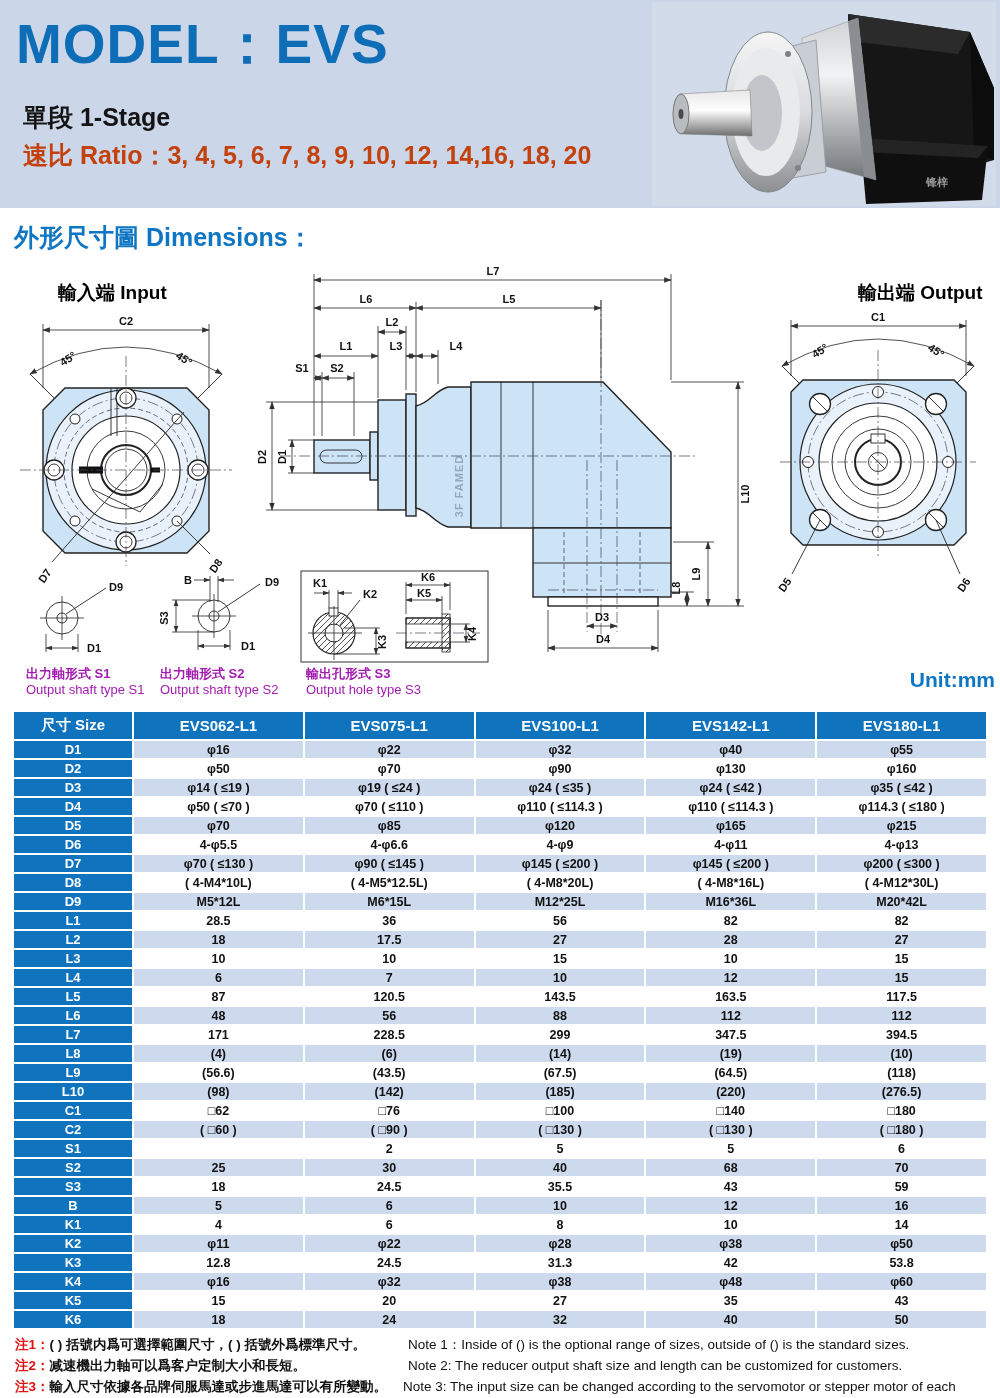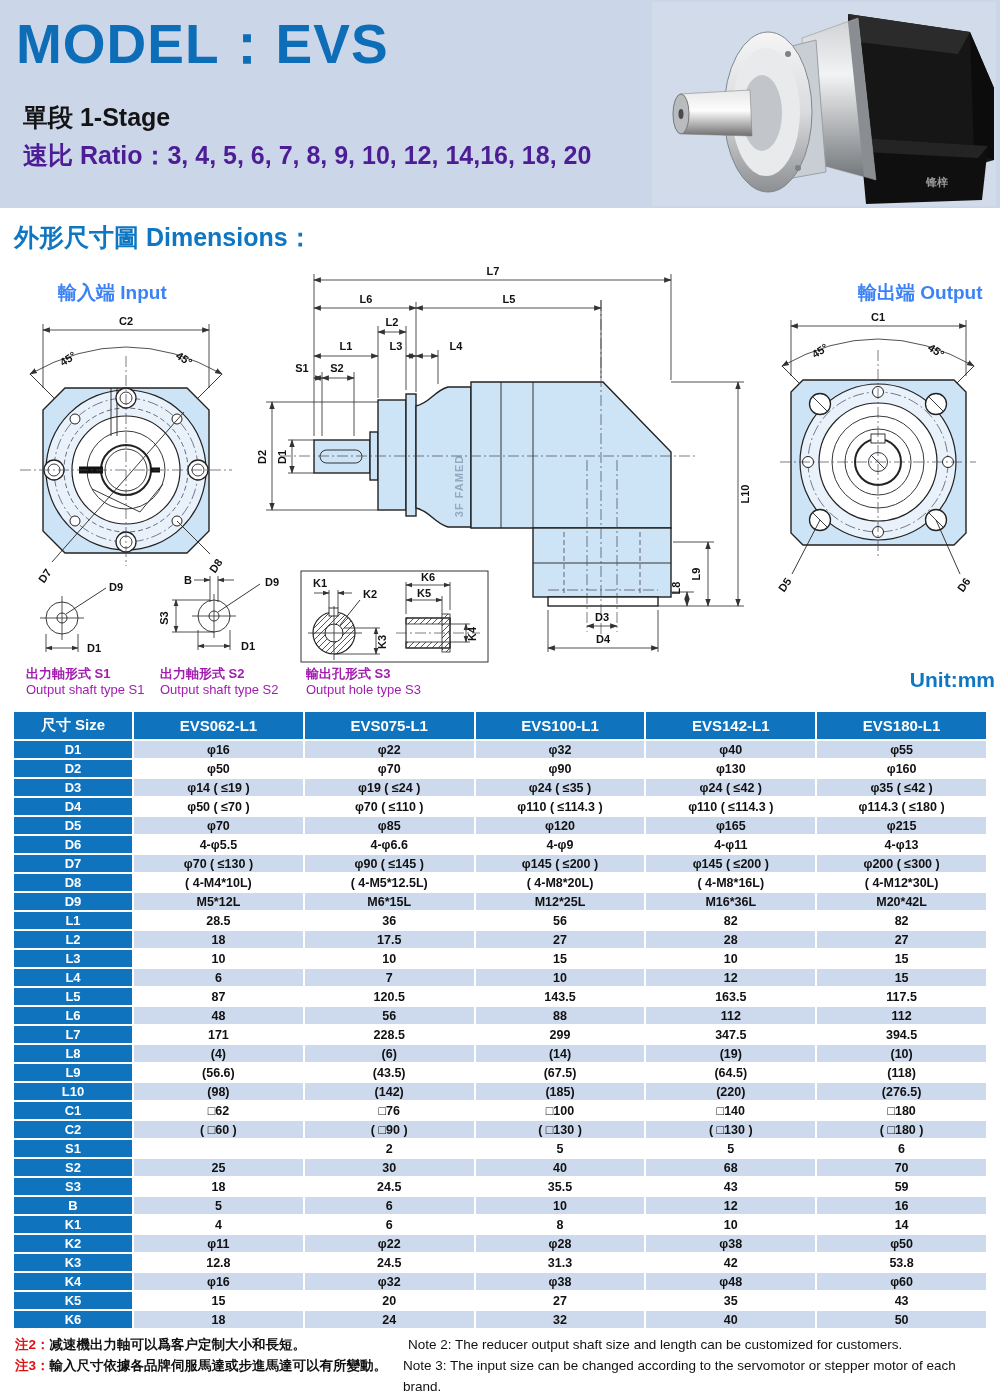--- a/index.html
+++ b/index.html
@@ -4,24 +4,24 @@
 <style>
   * { box-sizing: border-box; }
   html,body { margin:0; padding:0; }
   body {
     width:1000px; height:1398px; position:relative; background:#fff;
     font-family:"Liberation Sans", sans-serif; color:#111; overflow:hidden;
   }
   .banner { position:absolute; left:0; top:0; width:1000px; height:208px; background:#ccd6e9; }
   .page-title { position:absolute; left:16px; top:8px; font-size:55px; font-weight:bold; color:#0d6db6; letter-spacing:1px; }
   .stage { position:absolute; left:23px; top:101px; font-size:25px; font-weight:bold; color:#141414; }
-  .ratio { position:absolute; left:23px; top:139px; font-size:25px; font-weight:bold; color:#4c1d95; }
+  .ratio { position:absolute; left:23px; top:139px; font-size:25px; font-weight:bold; color:#c2410c; }
   .section-title { position:absolute; left:14px; top:221px; font-size:25px; font-weight:bold; color:#0e76c3; }
   .drawings { position:absolute; left:0; top:258px; width:1000px; height:444px; }
-  .dt { position:absolute; font-size:19px; font-weight:bold; color:#3b82f6; white-space:nowrap; }
+  .dt { position:absolute; font-size:19px; font-weight:bold; color:#000000; white-space:nowrap; }
   .drawings svg, .photo { position:absolute; }
   svg text { font-family:"Liberation Sans", sans-serif; font-weight:bold; fill:#111; font-size:11px; text-anchor:middle; }
   .o  { fill:#cde4f7; stroke:#222; stroke-width:1.4; }
   .ow { fill:#ffffff; stroke:#222; stroke-width:1.4; }
   .t  { fill:none; stroke:#222; stroke-width:0.9; }
   .d  { fill:none; stroke:#333; stroke-width:0.85; }
   .cl { fill:none; stroke:#445; stroke-width:0.7; stroke-dasharray:11 3 2 3; }
   .hid{ fill:none; stroke:#445; stroke-width:0.8; stroke-dasharray:5 3; }
   .cap { position:absolute; font-size:13px; font-weight:bold; color:#a21caf; line-height:16px; white-space:nowrap; }
   .cap .en { font-weight:normal;text-align:center; }
@@ -640,20 +640,24 @@
         <td class="val">24</td>
         <td class="val">32</td>
         <td class="val">40</td>
         <td class="val">50</td>
       </tr>
     </tbody>
 </table>
 
 <div class="notes">
   <div class="nrow">
+    <div class="nzh"><span class="red">注1：</span><span>( ) 括號内爲可選擇範圍尺寸，( ) 括號外爲標準尺寸。</span></div>
+    <div class="nen">Note 1：Inside of () is the optional range of sizes, outside of () is the standard sizes.</div>
+  </div>
+  <div class="nrow">
     <div class="nzh"><span class="red">注2：</span><span>减速機出力軸可以爲客户定制大小和長短。</span></div>
     <div class="nen">Note 2: The reducer output shaft size and length can be customized for customers.</div>
   </div>
   <div class="nrow">
     <div class="nzh"><span class="red">注3：</span><span>輸入尺寸依據各品牌伺服馬達或步進馬達可以有所變動。</span></div>
     <div class="nen">Note 3: The input size can be changed according to the servomotor or stepper motor of each brand.</div>
   </div>
 </div>
 
 </body></html>

